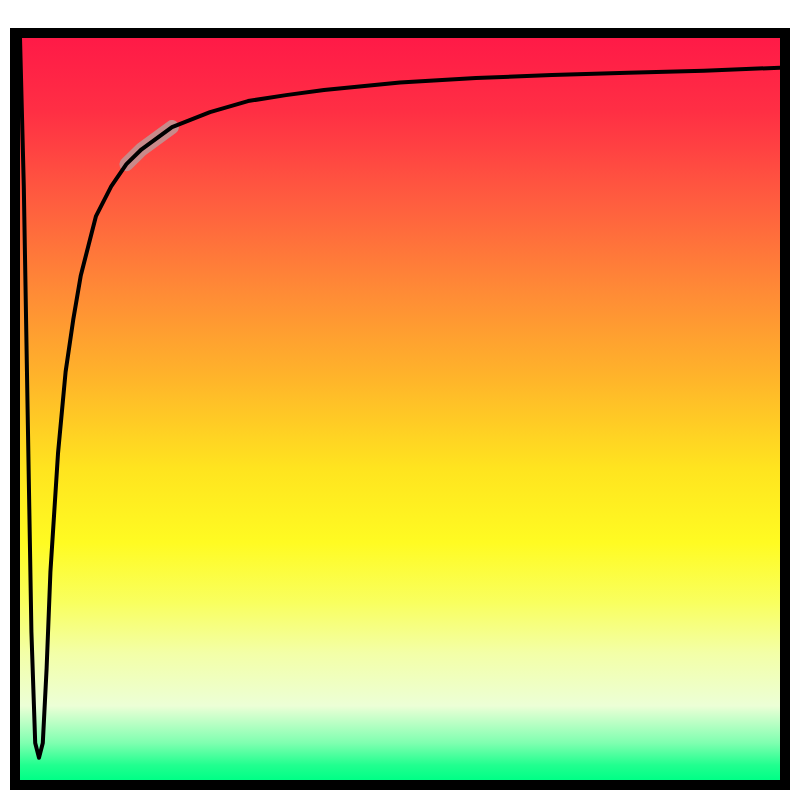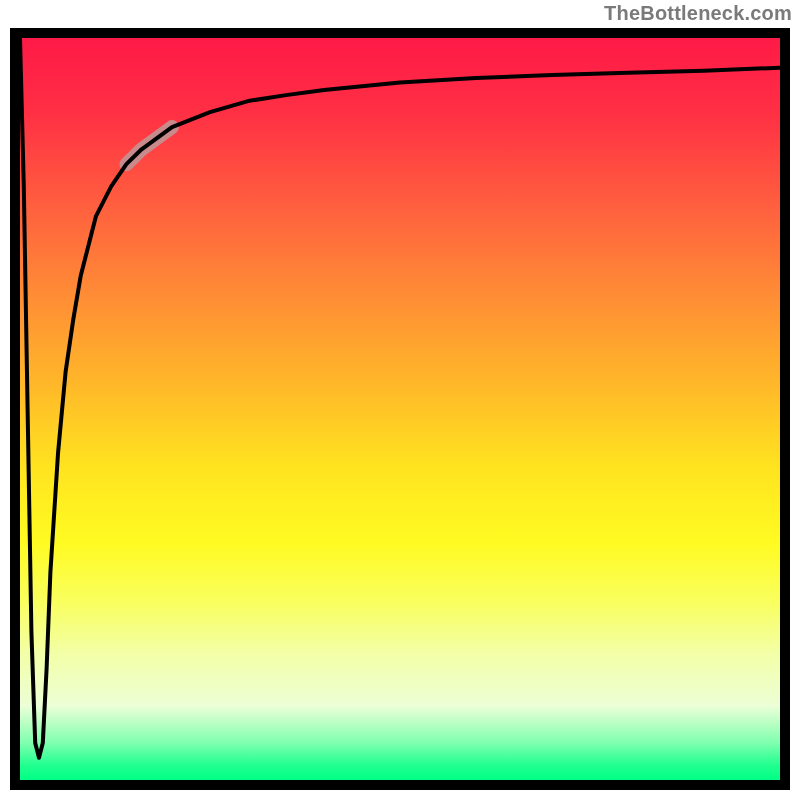--- a/index.html
+++ b/index.html
@@ -62,21 +62,20 @@
     inset: 0;
     width: 100%;
     height: 100%;
   }
 </style>
 </head>
 <body>
 
 <div class="stage">
 
-  <div class="attribution">TheBottleneck.com</div>
 
   <div class="frame"></div>
 
   <div class="plot">
     <svg class="curve" viewBox="0 0 760 742" preserveAspectRatio="none">
       <path fill="none" stroke="#c88a8a" stroke-width="14" stroke-linecap="round" d="M106.40 126.14 L121.60 111.30 L152.00 89.04"></path>
       <path fill="none" stroke="#000000" stroke-width="4" stroke-linejoin="round" stroke-linecap="round" d="M0.00 0.00 L3.80 148.40 L7.60 371.00 L11.40 593.60 L15.20 704.90 L19.00 719.74 L22.80 704.90 L26.60 630.70 L30.40 534.24 L38.00 415.52 L45.60 333.90 L53.20 281.96 L60.80 237.44 L68.40 207.76 L76.00 178.08 L91.20 148.40 L106.40 126.14 L121.60 111.30 L152.00 89.04 L190.00 74.20 L228.00 63.07 L266.00 57.13 L304.00 51.94 L380.00 44.52 L456.00 40.07 L532.00 37.10 L608.00 34.87 L684.00 32.65 L760.00 29.68"></path>
     </svg>
   </div>
 

